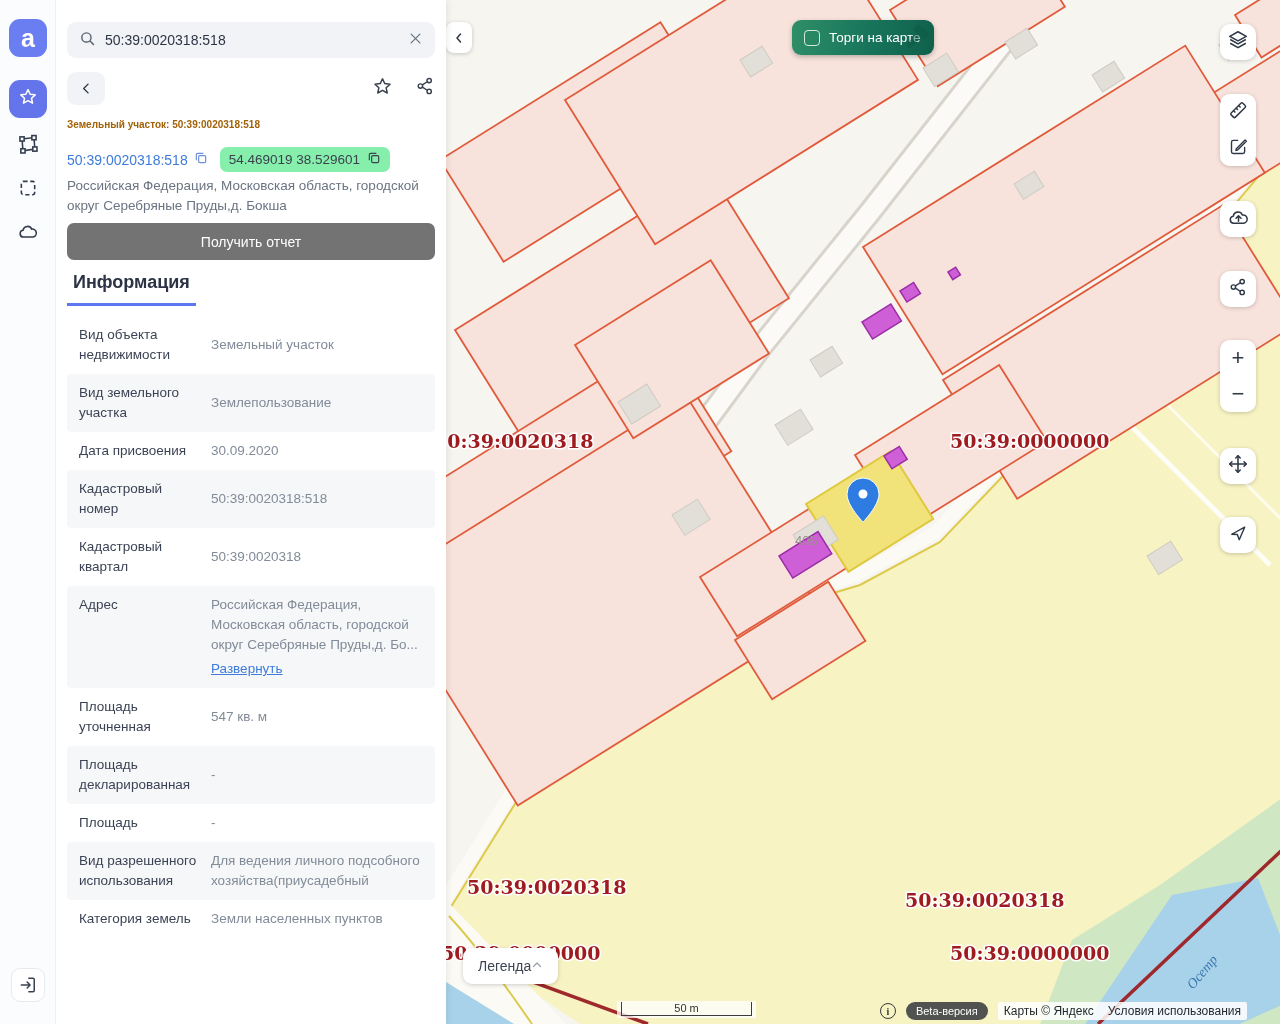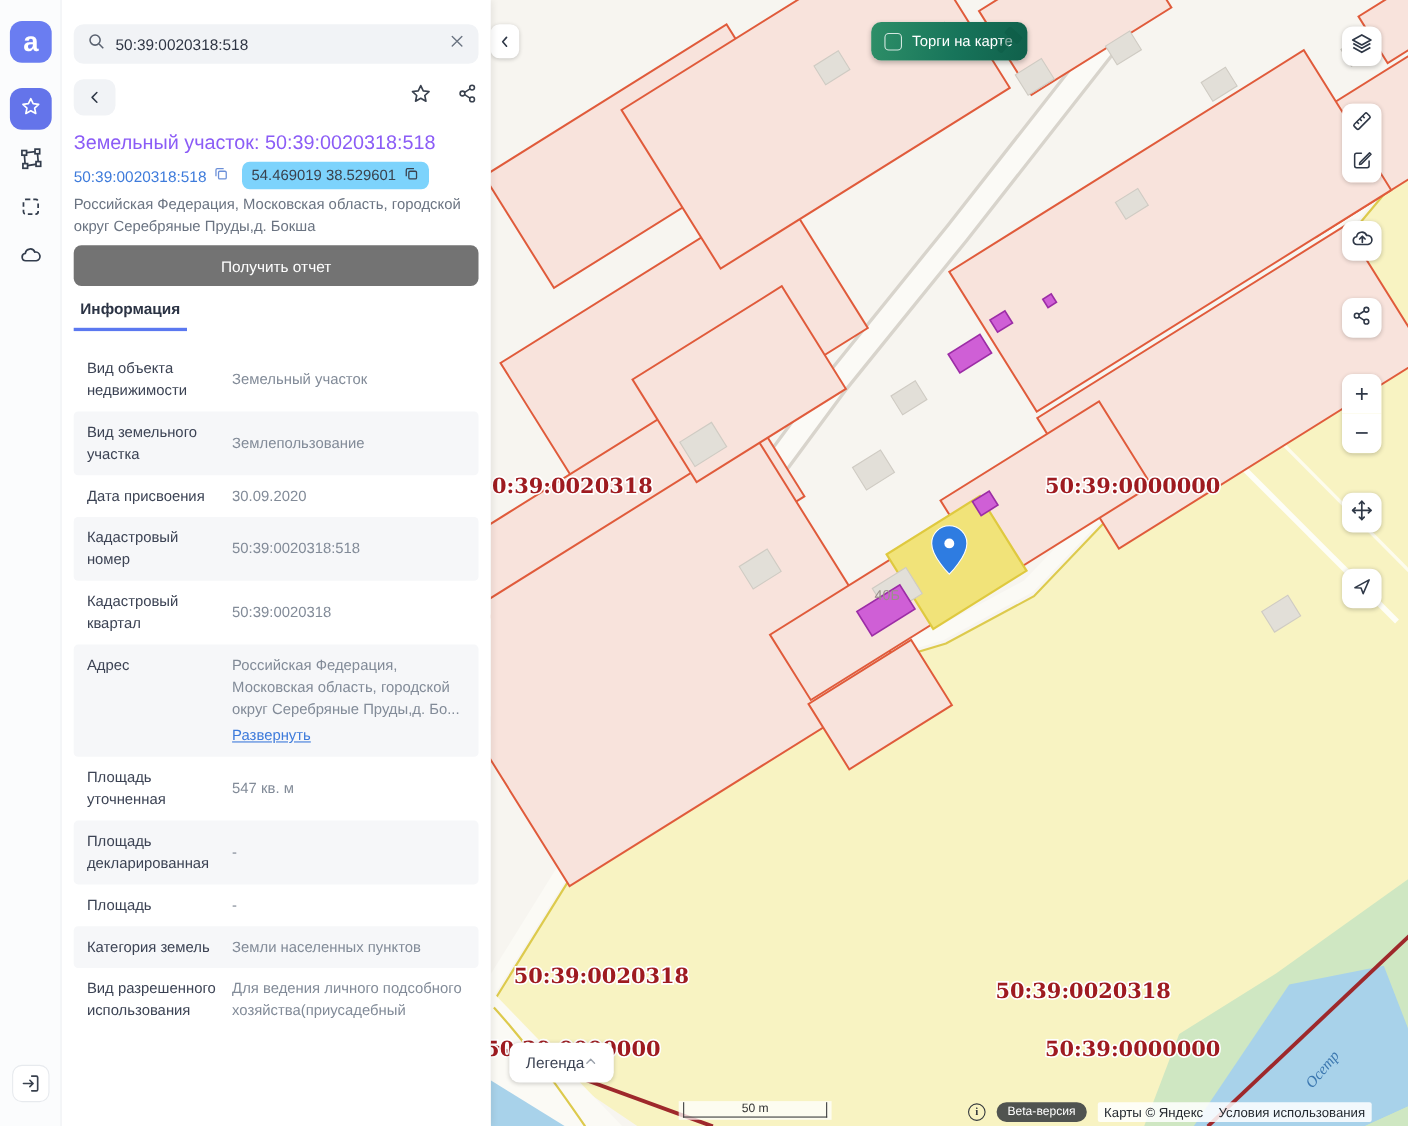--- a/index.html
+++ b/index.html
@@ -26,34 +26,34 @@
   .search-bar { position:absolute; left:11px; top:22px; width:368px; height:36px;
     background:#f1f3f6; border-radius:9px; display:flex; align-items:center;
     padding:0 12px; gap:9px; }
   .search-bar input { flex:1; border:none; outline:none; background:transparent;
     font-size:14px; color:#2e3544; font-family:inherit; }
   .hdr-row { position:absolute; left:11px; top:71px; width:368px; height:34px;
     display:flex; align-items:center; }
   .back-btn { width:38px; height:33px; background:#f1f3f6; border-radius:9px;
     display:flex; align-items:center; justify-content:center; color:#2f3847; }
   .hdr-actions { margin-left:auto; display:flex; gap:22px; color:#39414e; }
-  .obj-title { position:absolute; left:11px; top:119px; width:372px; font-size:18px;
-    font-weight:normal; color:#8b5cf6; }
+  .obj-title { position:absolute; left:11px; top:119px; width:372px; font-size:10px;
+    font-weight:bold; color:#a16207; }
   .chip-row { position:absolute; left:11px; top:147px; display:flex; gap:12px;
     align-items:center; }
   .cad-link { display:flex; gap:6px; align-items:center; color:#3e7bdb; font-size:14px; }
-  .coord-chip { display:flex; gap:7px; align-items:center; background:#7dd3fc;
+  .coord-chip { display:flex; gap:7px; align-items:center; background:#86efac;
     border-radius:7px; padding:4px 9px; font-size:13.5px; color:#3a424e; }
   .addr { position:absolute; left:11px; top:176px; width:370px; font-size:13.5px;
     line-height:20px; color:#6b7482; }
   .report-btn { position:absolute; left:11px; top:223px; width:368px; height:37px;
     background:#737373; border:none; border-radius:7px; color:#fff; font-size:14px;
     font-family:inherit; display:flex; align-items:center; justify-content:center; }
   .tabbar { position:absolute; left:11px; top:272px; width:368px; }
-  .tab { display:inline-block; padding:0 6px 10px 6px; font-size:14px; font-weight:bold;
+  .tab { display:inline-block; padding:0 6px 10px 6px; font-size:18px; font-weight:bold;
     color:#2b3344; border-bottom:3px solid #5b78f0; }
   .info-table { position:absolute; left:11px; top:316px; width:368px; }
   .irow { display:flex; padding:9px 12px; }
   .irow:nth-child(even) { background:#f6f7f9; border-radius:4px; }
   .irow .lbl { width:132px; flex:none; font-size:13.5px; line-height:20px; color:#3c4354;
     padding-right:10px; }
   .irow .val { flex:1; font-size:13.5px; line-height:20px; color:#828b98;
     align-self:center; }
   .irow.top .val { align-self:flex-start; }
   .expand-link { display:inline-block; margin-top:4px; color:#3e7bdb;
@@ -259,27 +259,27 @@
         <div class="val">547 кв. м</div>
       </div>
       <div class="irow">
         <div class="lbl">Площадь декларированная</div>
         <div class="val">-</div>
       </div>
       <div class="irow">
         <div class="lbl">Площадь</div>
         <div class="val">-</div>
       </div>
-      <div class="irow">
-        <div class="lbl">Категория земель</div>
-        <div class="val">Земли населенных пунктов</div>
-      </div>
       <div class="irow top">
         <div class="lbl">Вид разрешенного использования</div>
         <div class="val">Для ведения личного подсобного хозяйства(приусадебный</div>
+      </div>
+      <div class="irow">
+        <div class="lbl">Категория земель</div>
+        <div class="val">Земли населенных пунктов</div>
       </div>
     </div>
   </div>
 
   <div class="map">
     <svg class="base" width="834" height="1024" viewBox="446 0 834 1024">
 
       <g>
         <polygon points="1282,148 1282,1024 580,1024 470,950 446,915 603,662 860,585 940,542 1045,432" fill="#f8f3c2"></polygon>
         <polyline points="446,915 603,662 860,585 940,542 1045,432 1282,148" fill="none" stroke="#fbfaf5" stroke-width="13" transform="translate(-5,-9)"></polyline>

